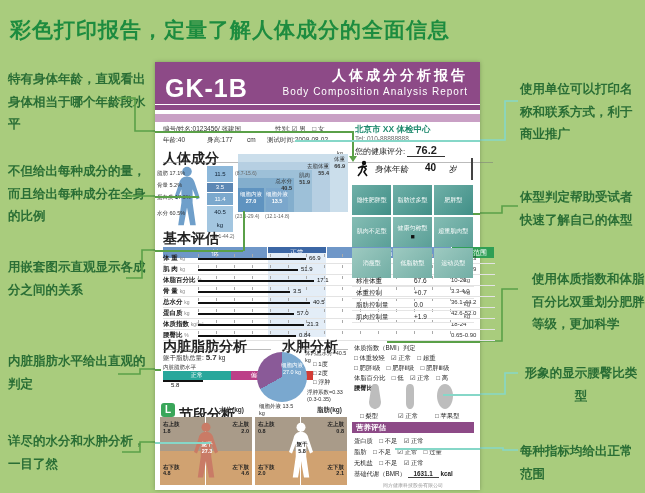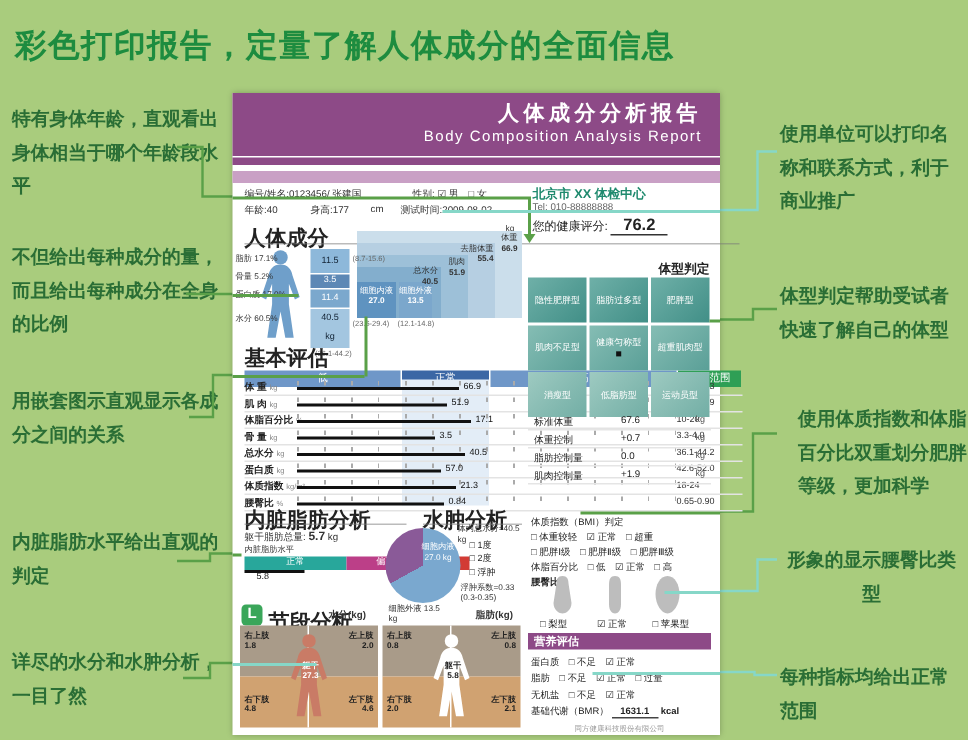--- a/index.html
+++ b/index.html
@@ -83,20 +83,21 @@
 <div class="abs note r" style="left:520px;top:78px;">使用单位可以打印名称和联系方式，利于商业推广</div>
 <div class="abs note r" style="left:520px;top:186px;">体型判定帮助受试者快速了解自己的体型</div>
 <div class="abs note r" style="left:532px;top:268px;">使用体质指数和体脂百分比双重划分肥胖等级，更加科学</div>
 <div class="abs note r" style="left:520px;top:362px;text-align:center;">形象的显示腰臀比类型</div>
 <div class="abs note r" style="left:520px;top:440px;">每种指标均给出正常范围</div>
 
 <div class="abs card">
 
   <div class="abs hdr"></div>
   <div class="abs hdr-line"></div>
+  <div class="abs model">GK-1B</div>
   <div class="abs t-en">Body Composition Analysis Report</div>
   <div class="abs t-cn">人体成分分析报告</div>
   <div class="abs stripe"></div>
 
   <div class="abs tiny" style="left:8px;top:63px;">编号/姓名:0123456/ 张建国</div>
   <div class="abs tiny" style="left:120px;top:63px;">性别: ☑ 男　□ 女</div>
   <div class="abs org" style="left:200px;top:62px;">北京市 XX 体检中心</div>
   <div class="abs tiny" style="left:200px;top:73px;color:#666;">Tel: 010-88888888</div>
   <div class="abs tiny" style="left:8px;top:74px;">年龄:40</div>
   <div class="abs tiny" style="left:52px;top:74px;">身高:177</div>
@@ -258,21 +259,29 @@
     <div class="seg-lab" style="right:3px;top:4px;text-align:right;"><span>左上肢</span><br><span>0.8</span></div>
     <div class="seg-lab" style="left:38px;top:24px;text-align:center;width:18px;"><span>躯干</span><br><span>5.8</span></div>
     <div class="seg-lab" style="left:3px;bottom:8px;"><span>右下肢</span><br><span>2.0</span></div>
     <div class="seg-lab" style="right:3px;bottom:8px;text-align:right;"><span>左下肢</span><br><span>2.1</span></div>
   </div>
 
   <div class="abs" style="left:200px;top:82px;font-size:8px;color:#222;">
     <span>您的健康评分:</span>
     <b style="font-size:11px;border-bottom:1px solid #333;padding:0 8px;">76.2</b>
   </div>
-  <div class="abs" style="left:198px;top:112px;width:120px;text-align:right;font-size:8.5px;font-weight:bold;color:#222;">体型判定</div>
+  <div class="abs" style="left:198px;top:96px;width:118px;height:22px;border-right:2px solid #444;">
+    <svg class="abs" style="left:2px;top:2px;" width="14" height="18" viewBox="0 0 14 18">
+      <circle cx="9" cy="3" r="2.2" fill="#111"></circle>
+      <path d="M3 8 L8 6 L11 9 L9 12 L12 16 M8 6 L6 12 L3 16 M8 7 L12 6" stroke="#111" stroke-width="1.6" fill="none"></path>
+    </svg>
+    <span class="abs" style="left:22px;top:6px;font-size:8.5px;color:#222;">身体年龄</span>
+    <b class="abs" style="left:72px;top:4px;font-size:10px;color:#111;">40</b>
+    <span class="abs" style="left:96px;top:6px;font-size:8.5px;color:#222;">岁</span>
+  </div>
 
   <div class="abs cellgrid" style="left:197px;top:123px;">
     <div class="cell" style="background:linear-gradient(135deg,#6fb0a8,#418f87);">隐性肥胖型</div>
     <div class="cell" style="background:linear-gradient(135deg,#6fb0a8,#418f87);">脂肪过多型</div>
     <div class="cell" style="background:linear-gradient(135deg,#6fb0a8,#418f87);">肥胖型</div>
     <div class="cell" style="background:linear-gradient(135deg,#85bdb4,#5a9f97);">肌肉不足型</div>
     <div class="cell" style="background:linear-gradient(135deg,#85bdb4,#5a9f97);">
         <span>健康匀称型</span>
         <span style="color:#111;font-size:7px;">■</span>
       </div>

